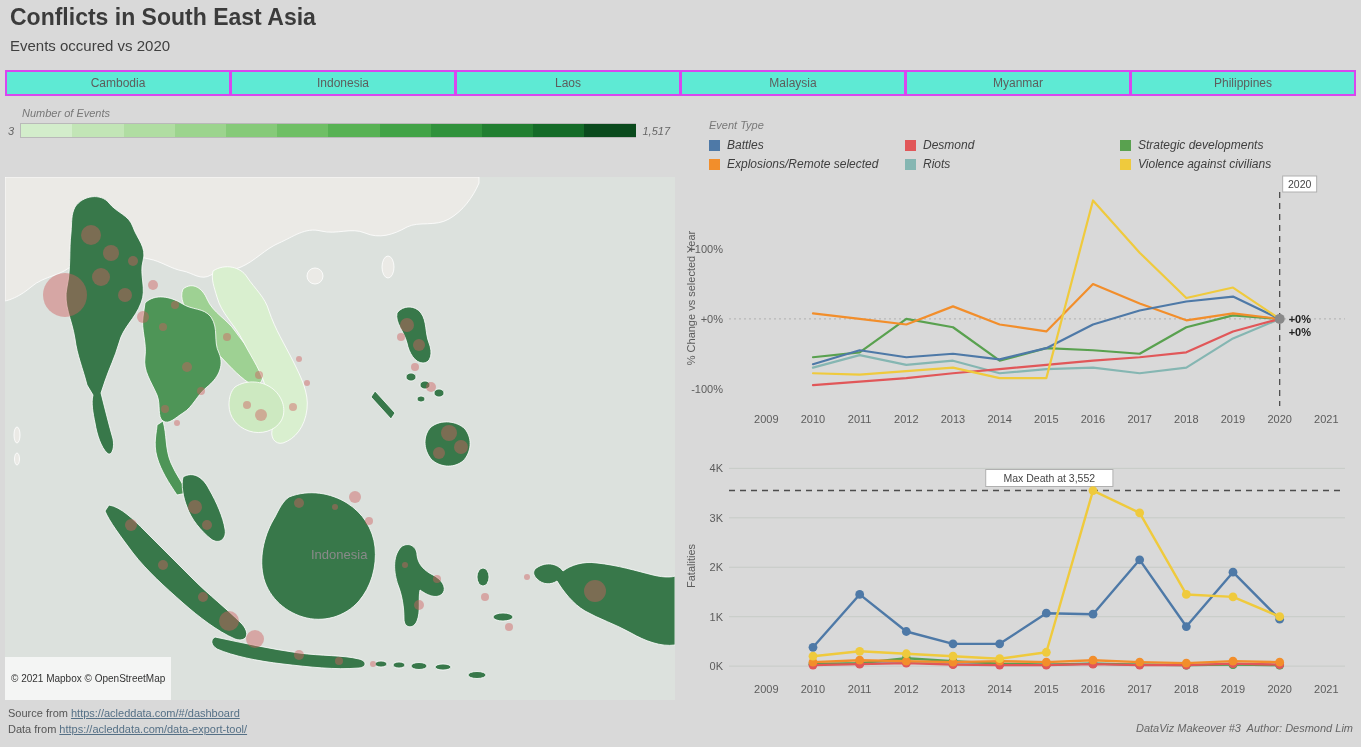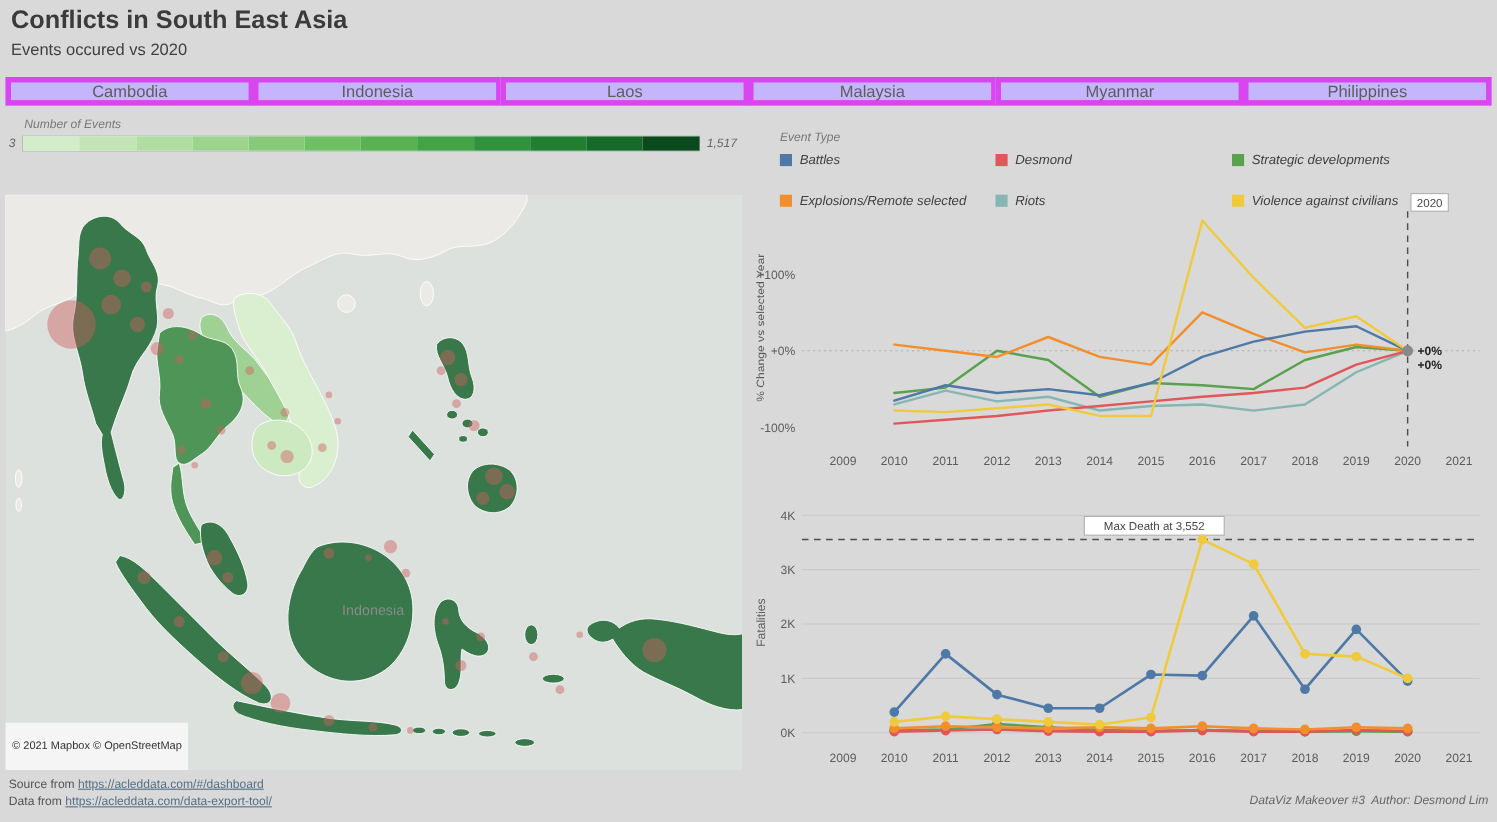--- a/index.html
+++ b/index.html
@@ -8,41 +8,41 @@
     background:#d9d9d9;color:#444;
     font-family:"Liberation Sans", sans-serif;
   }
   .abs{position:absolute;}
   
   #header{left:10px;top:4px;}
   #page-title{font-size:23px;font-weight:bold;color:#3b3b3b;margin:0;}
   #page-subtitle{font-size:15px;color:#404040;margin-top:6px;}
   
   #tabs{left:5px;top:70px;width:1351px;height:26px;display:flex;}
-  .tab{flex:1;background:#c4b5fd;border:5px solid #d946ef;margin-left:-1px;
+  .tab{flex:1;background:#5eead4;border:2px solid #d946ef;margin-left:-1px;
        display:flex;align-items:center;justify-content:center;
-       font-size:15px;color:#5d5d5d;cursor:pointer;white-space:nowrap;}
+       font-size:12px;color:#5d5d5d;cursor:pointer;white-space:nowrap;}
   .tab:first-child{margin-left:0;}
   
   #map-legend{left:8px;top:107px;width:662px;}
   .legend-caption{font-style:italic;font-size:11px;color:#787878;padding-left:14px;}
   #gradient-row{display:flex;align-items:center;margin-top:4px;gap:6px;}
   #gradient{flex:1;height:13px;display:flex;border:1px solid #b9b9b9;background:#fff;}
   #gradient span{flex:1;}
   .legend-num{font-style:italic;font-size:11px;color:#666;}
   
   #map-wrap{left:5px;top:177px;width:670px;height:523px;}
   #map-wrap svg{display:block;}
   .land{stroke:#ffffff;stroke-width:0.8;}
   .map-label{font-size:13px;fill:#8a8a8a;}
   #attribution{position:absolute;left:0;bottom:0;background:rgba(255,255,255,.68);
        font-size:10px;color:#333;padding:16px 6px;}
   
   #event-legend{left:683px;top:107px;width:672px;margin-top:12px;}
-  #legend-grid{display:grid;grid-template-columns:196px 215px auto;row-gap:23px;margin-top:7px;padding-left:26px;}
+  #legend-grid{display:grid;grid-template-columns:196px 215px auto;row-gap:5px;margin-top:7px;padding-left:26px;}
   .legend-item{display:flex;align-items:center;gap:7px;}
   .swatch{width:11px;height:11px;flex:0 0 auto;}
   .legend-label{font-size:12px;font-style:italic;color:#3f3f3f;white-space:nowrap;}
   
   #chart-top{left:683px;top:174px;}
   #chart-bottom{left:683px;top:440px;}
   svg text{font-family:"Liberation Sans", sans-serif;}
   .tick{font-size:11px;fill:#5c5c5c;}
   .ylabel{font-size:11px;fill:#5c5c5c;}
   .boxlabel{font-size:10.5px;fill:#454545;}

